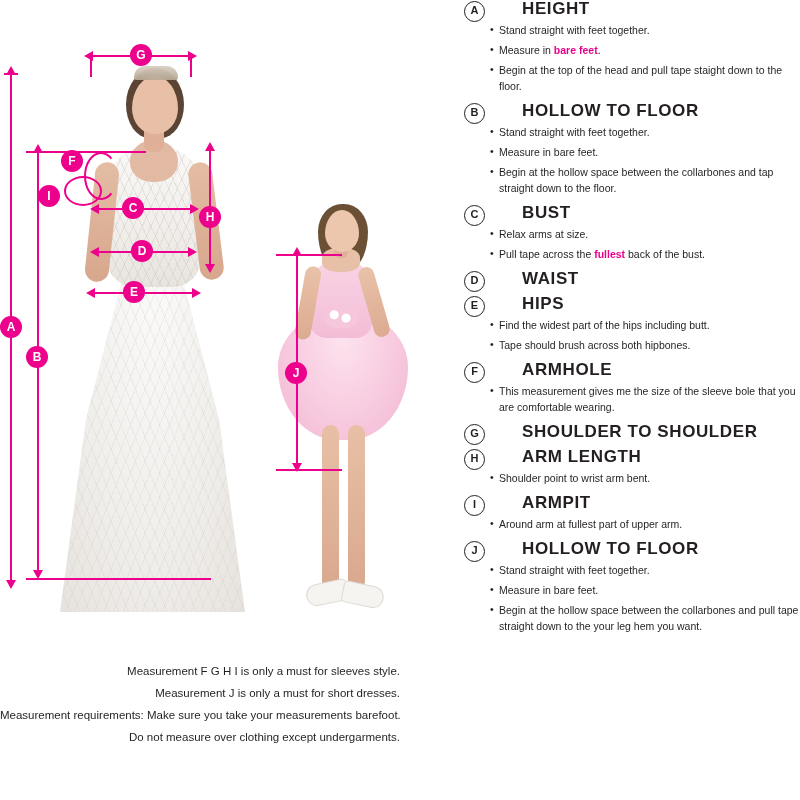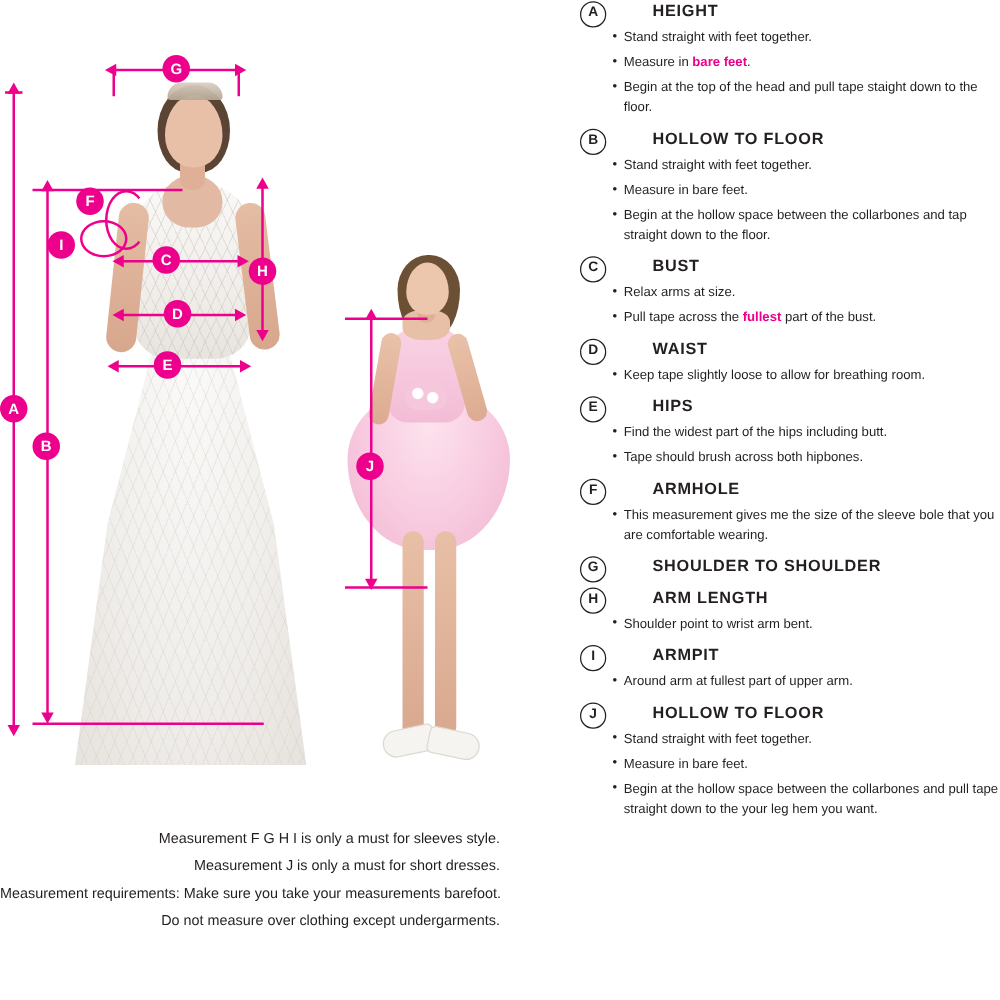--- a/index.html
+++ b/index.html
@@ -376,21 +376,21 @@
     height: 19px;
     border-radius: 50%;
     border: 1.4px solid #231f20;
     color: #231f20;
     font-size: 11px;
     font-weight: bold;
     line-height: 17px;
     text-align: center;
   }
   .sec-title {
-    font-size: 13px;
+    font-size: 17px;
     font-weight: bold;
     letter-spacing: .6px;
     margin: 1px 12px 5px 0;
     color: #231f20;
     padding-left: 32px;
   }
   .bullet {
     position: relative;
     padding-left: 9px;
     margin-bottom: 4px;
@@ -513,26 +513,25 @@
         <div class="sec-badge">B</div>
         <div class="sec-title">HOLLOW TO FLOOR</div>
         <div class="bullet"><span>Stand straight with feet together.</span></div>
         <div class="bullet"><span>Measure in bare feet.</span></div>
         <div class="bullet"><span>Begin at the hollow space between  the collarbones and tap straight down to the floor.</span></div>
       </div>
       <div class="section">
         <div class="sec-badge">C</div>
         <div class="sec-title">BUST</div>
         <div class="bullet"><span>Relax arms at size.</span></div>
-        <div class="bullet"><span>Pull tape across the </span><span class="pink">fullest</span><span> part of the bust.</span></div>
+        <div class="bullet"><span>Pull tape across the </span><span class="pink">fullest</span><span> back of the bust.</span></div>
       </div>
       <div class="section">
         <div class="sec-badge">D</div>
         <div class="sec-title">WAIST</div>
-        <div class="bullet"><span>Keep tape slightly loose to allow for breathing room.</span></div>
       </div>
       <div class="section">
         <div class="sec-badge">E</div>
         <div class="sec-title">HIPS</div>
         <div class="bullet"><span>Find the widest part of the hips including butt.</span></div>
         <div class="bullet"><span>Tape should brush across both hipbones.</span></div>
       </div>
       <div class="section">
         <div class="sec-badge">F</div>
         <div class="sec-title">ARMHOLE</div>

